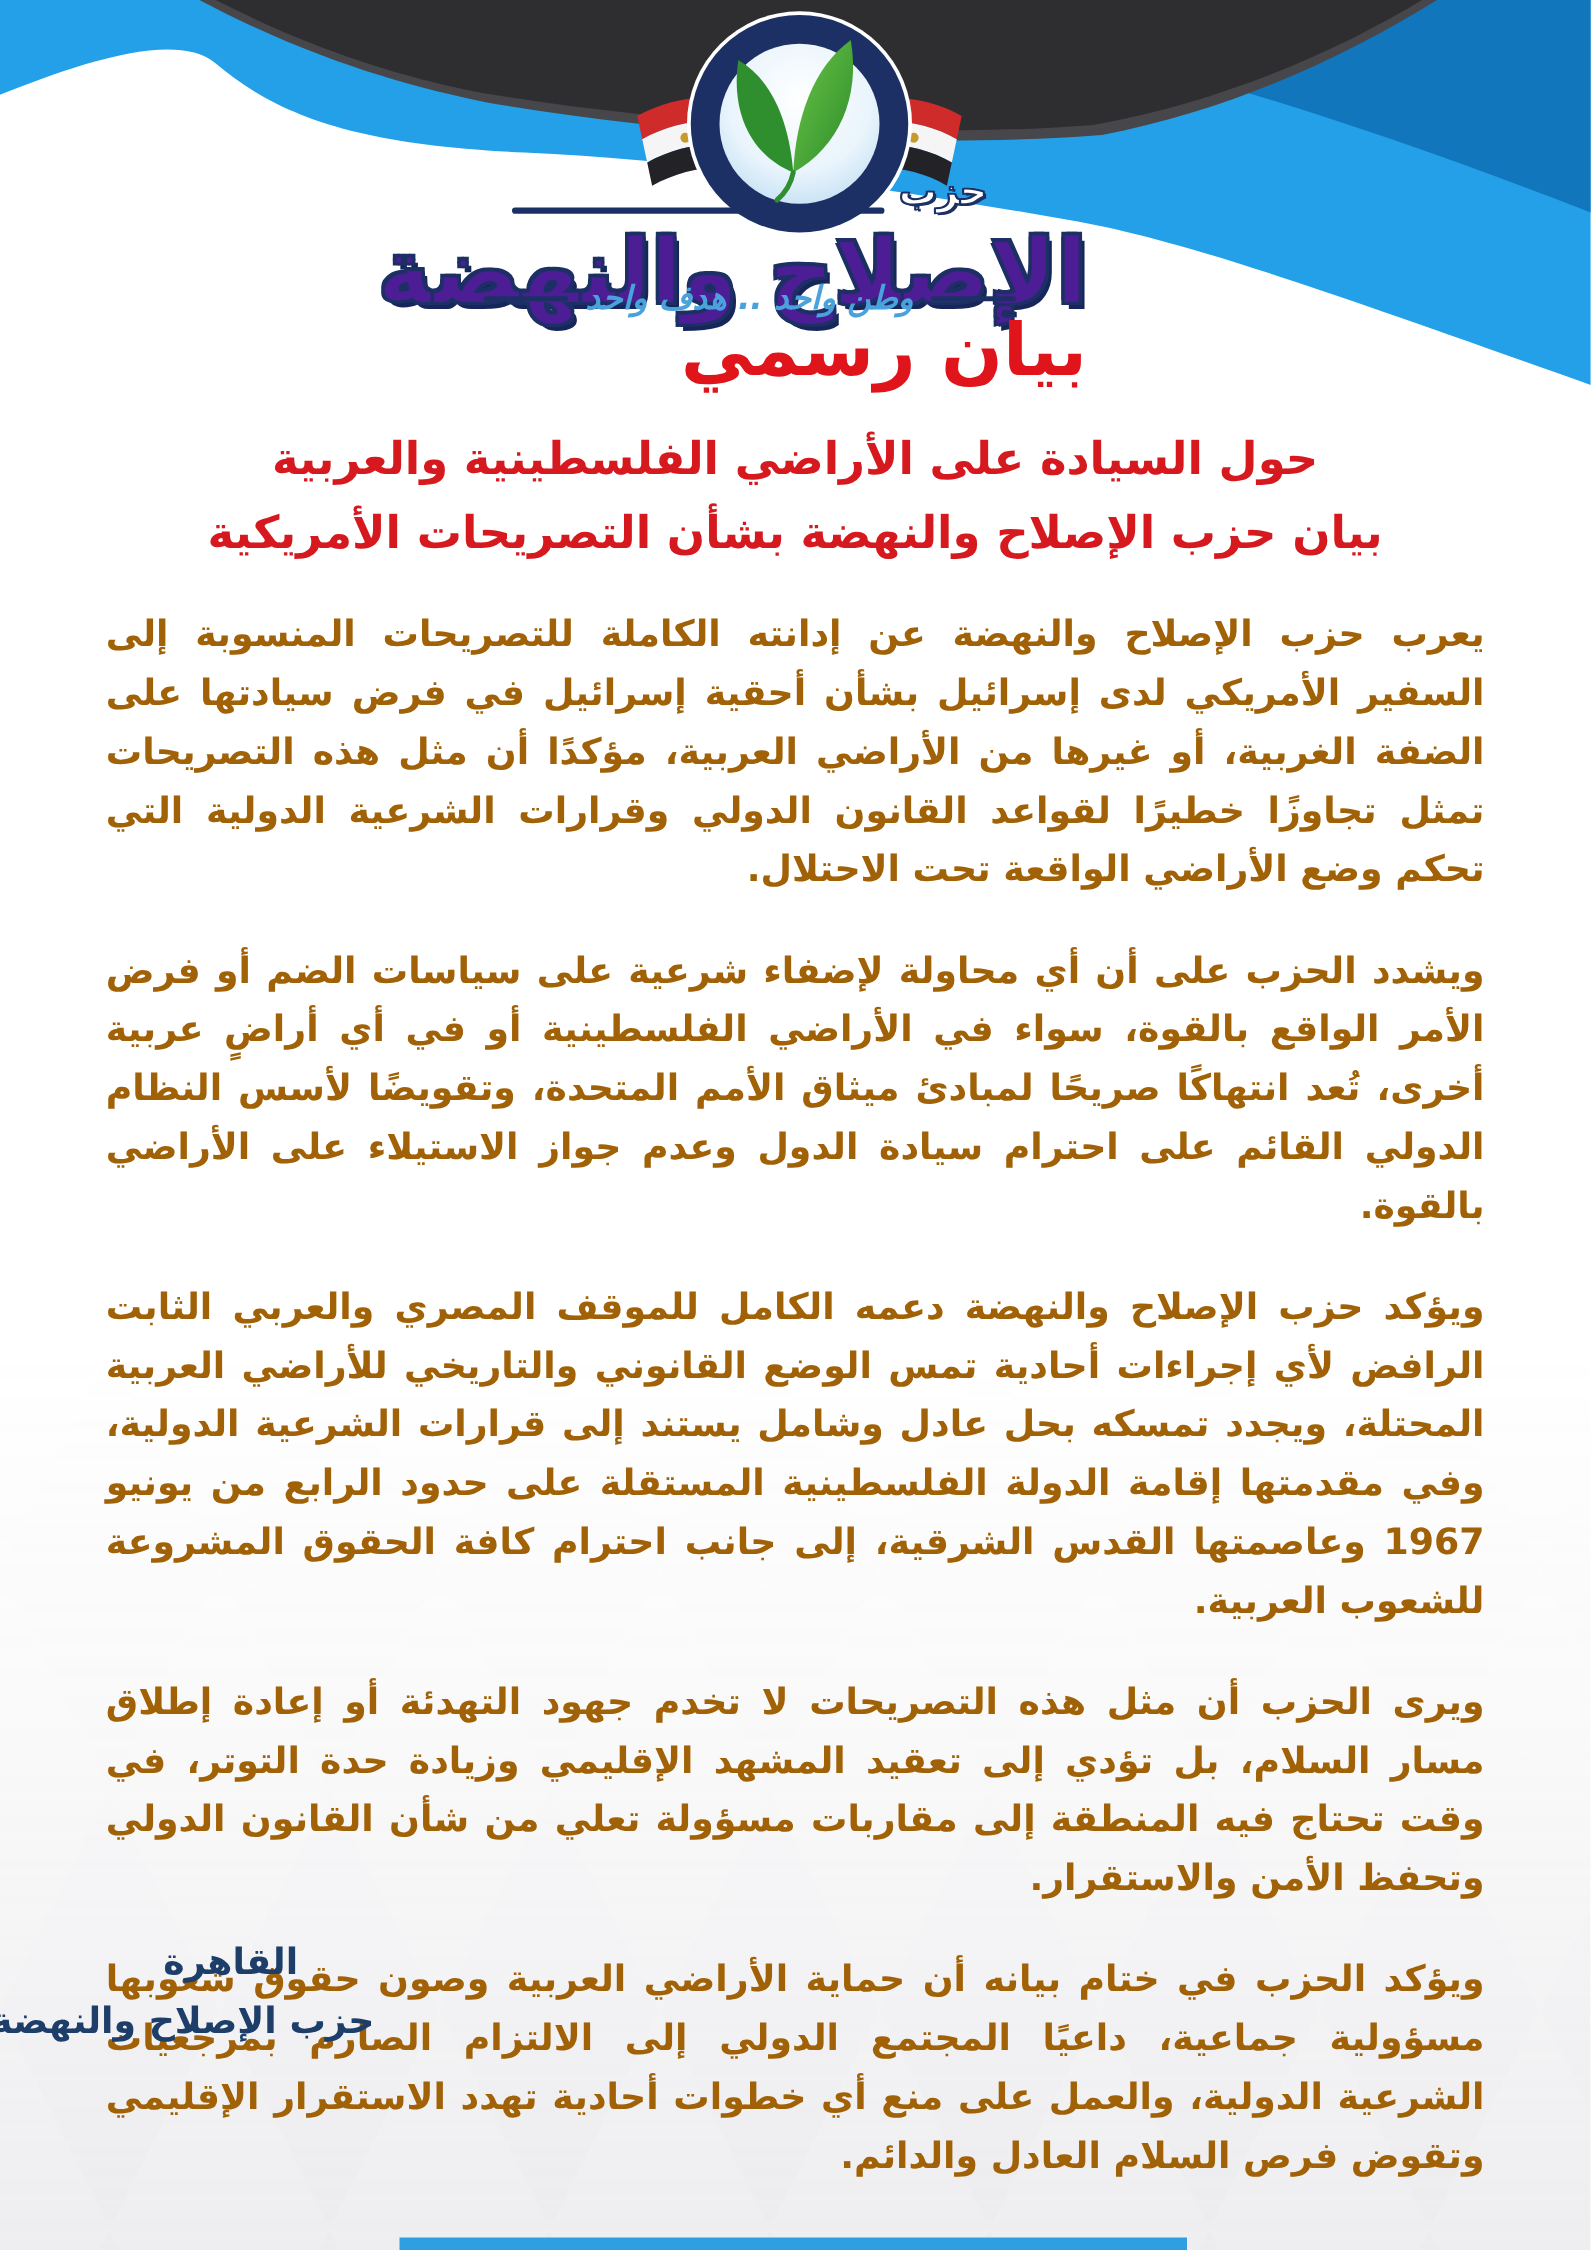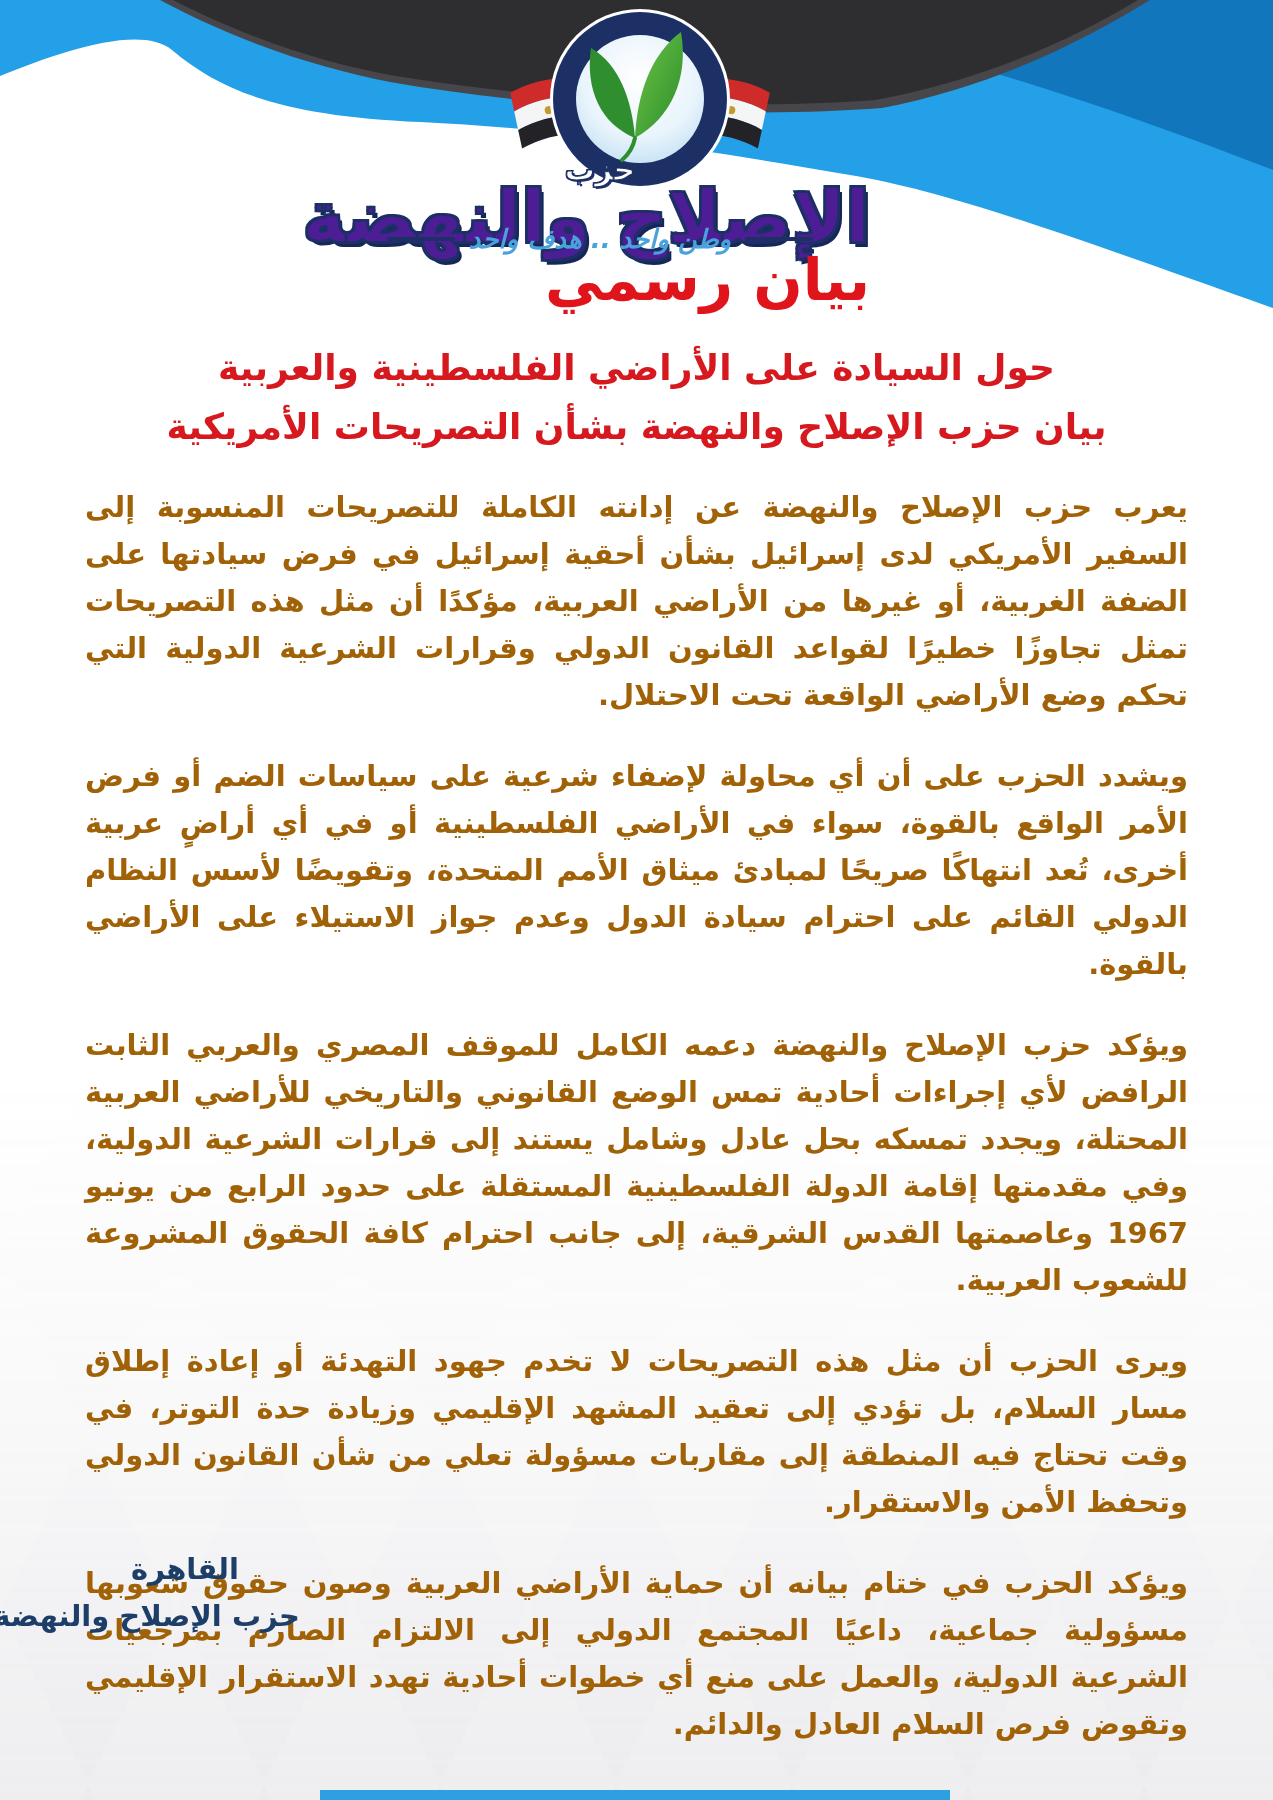--- a/index.html
+++ b/index.html
@@ -9,22 +9,22 @@
     background:#ffffff; overflow:hidden;
     font-family:"DejaVu Sans", sans-serif;
     direction:rtl;
   }
   svg { display:block; }
   .header-art { position:absolute; top:0; left:0; }
   .bg-pattern { position:absolute; top:1080px; left:0; }
   .logo-svg { position:absolute; top:2px; left:505px; }
 
   .brand-row {
-    position:absolute; top:152px; left:410px; width:380px;
-    display:flex; align-items:center; direction:rtl; gap:12px;flex-direction:column;
+    position:absolute; top:136px; left:410px; width:380px;
+    display:flex; align-items:flex-end; direction:rtl; gap:12px;
   }
   .brand-prefix {
     font-size:30px; font-weight:bold; color:#ffffff;
     -webkit-text-stroke:1.2px #1d3065;
     text-shadow:2px 2px 0 #1d3065, -1px -1px 0 #1d3065, 1px -1px 0 #1d3065, -1px 1px 0 #1d3065;
     white-space:nowrap;
   }
   .brand-rule { flex:1; height:5px; background:#1d3065; border-radius:3px; }
 
   .brand-name {

